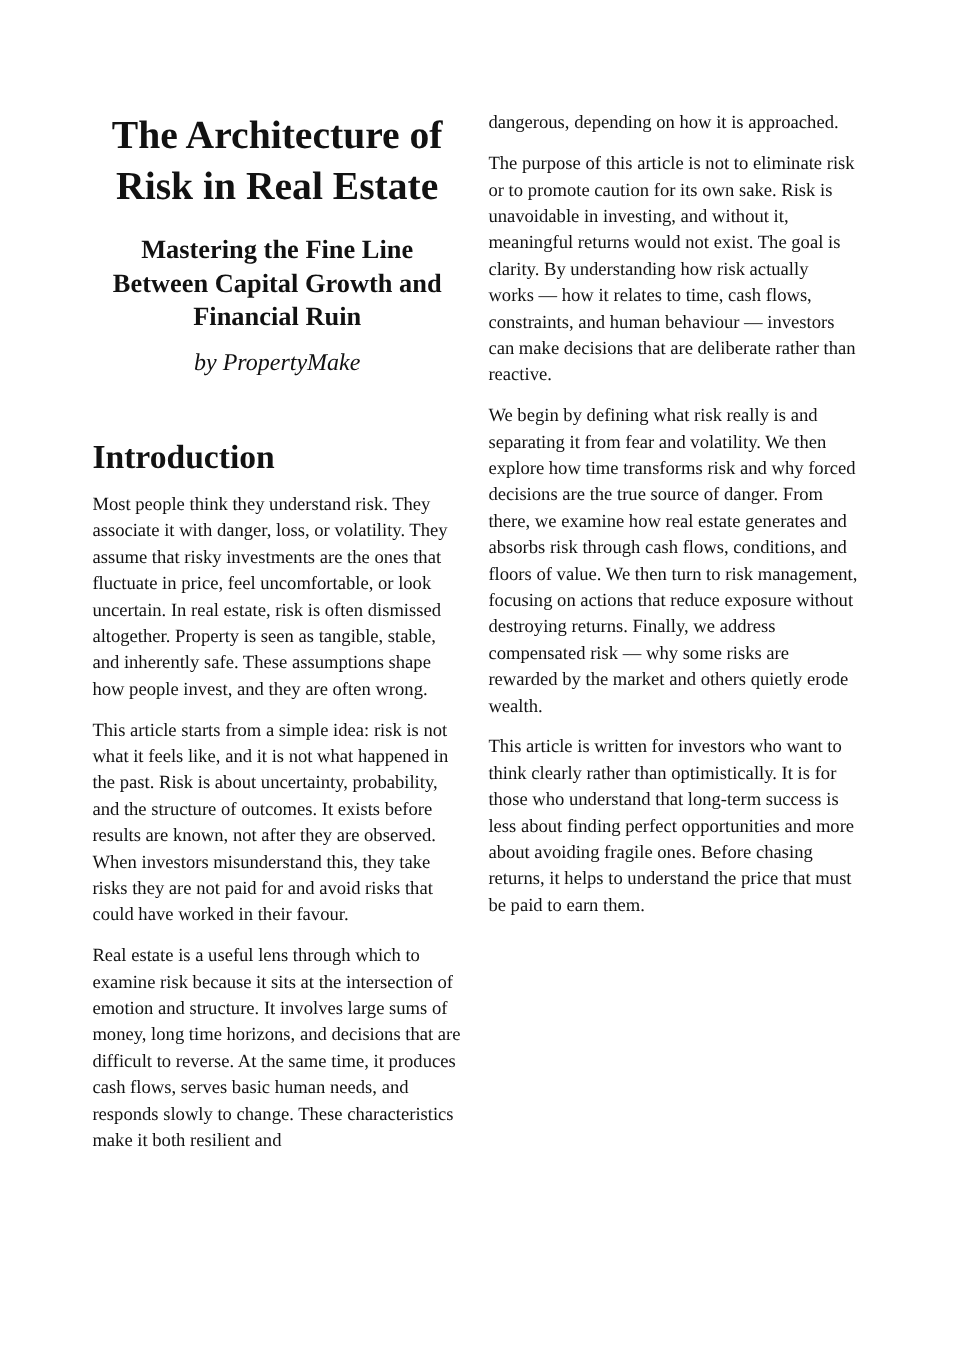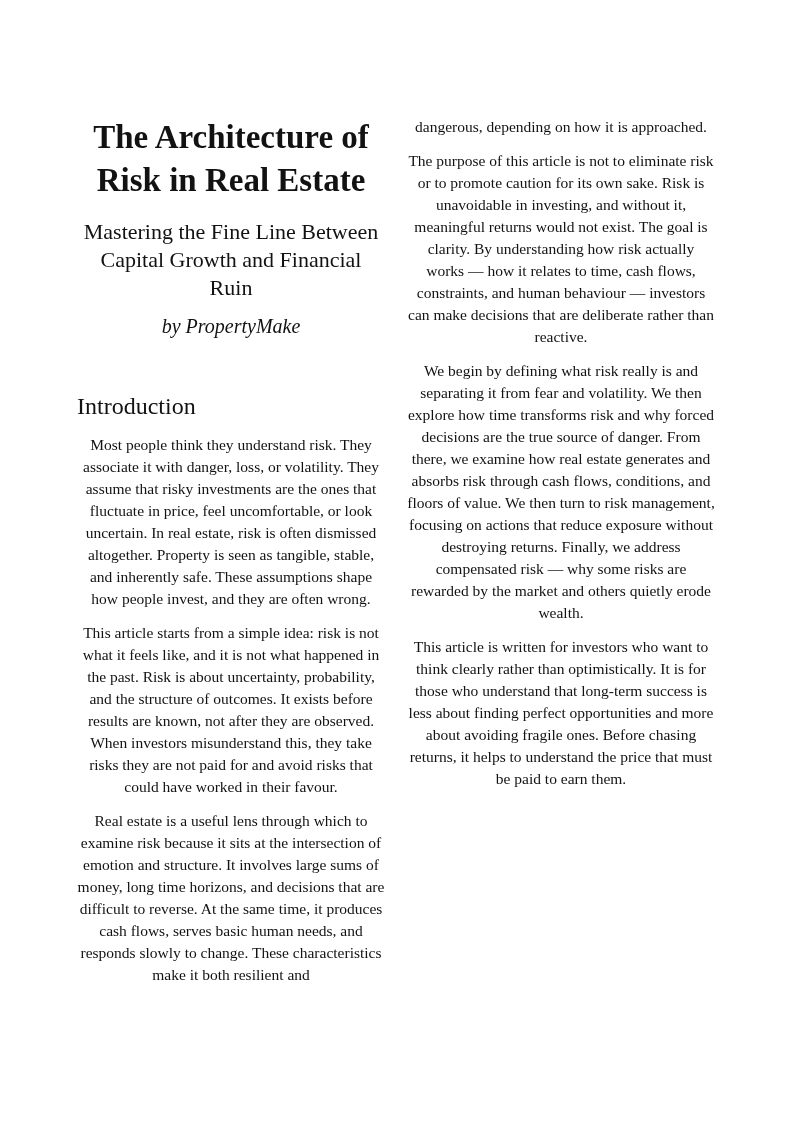--- a/index.html
+++ b/index.html
@@ -6,21 +6,21 @@
     margin: 0;
     padding: 0;
     background: #ffffff;
   }
   .page {
     position: relative;
     width: 794px;
     height: 1123px;
     background: #ffffff;
     box-sizing: border-box;
-    padding: 116px 77px 0 77px;
+    padding: 92px 77px 0 77px;
     font-family: "Liberation Serif", "DejaVu Serif", serif;
     color: #121212;
     overflow: hidden;
   }
   .columns {
     display: flex;
     gap: 22px;
   }
   .col {
     flex: 0 0 308px;
@@ -29,54 +29,54 @@
   .article-title {
     font-size: 33px;
     font-weight: bold;
     line-height: 43px;
     text-align: center;
     margin: 0;
     letter-spacing: 0;
   }
   .article-subtitle {
     font-size: 22px;
-    font-weight: normal;
+    font-weight: bold;
     line-height: 28px;
     text-align: center;
     margin: 16px 0 0 0;
   }
   .byline {
     font-size: 20px;
     font-style: italic;
     text-align: center;
     margin: 13px 0 0 0;
   }
   .section-heading {
-    font-size: 24px;
-    font-weight: normal;
+    font-size: 28px;
+    font-weight: bold;
     line-height: 28px;
     margin: 54px 0 14px 0;
   }
   .chapter-heading {
     font-size: 24px;
     font-weight: bold;
     line-height: 28px;
     margin: 26px 0 16px 0;
   }
   .sub-heading {
     font-size: 15.5px;
     font-weight: bold;
     line-height: 21px;
     margin: 0 0 11px 0;
   }
   p.body {
     font-size: 15.5px;
     line-height: 22px;
     margin: 0 0 12px 0;
-    text-align: center;
+    text-align: left;
   }
   p.body:last-child {
     margin-bottom: 0;
   }
 </style>
 </head>
 <body>
 
 <div class="page">
   <div class="columns">

